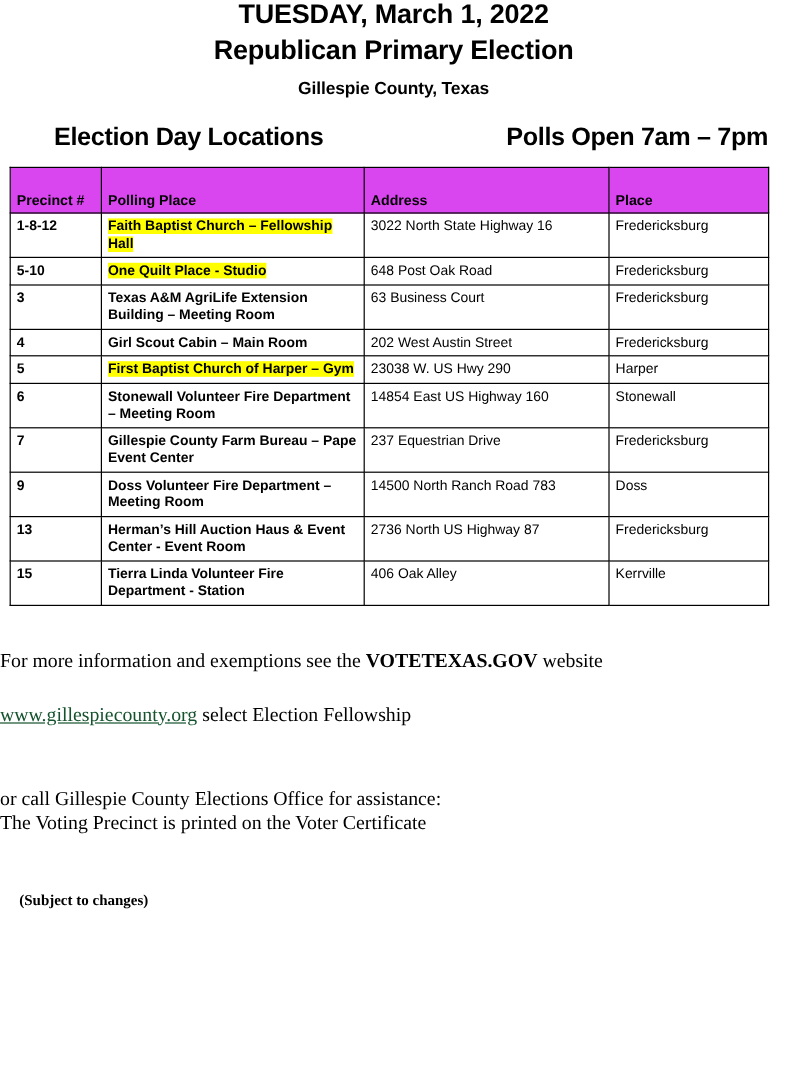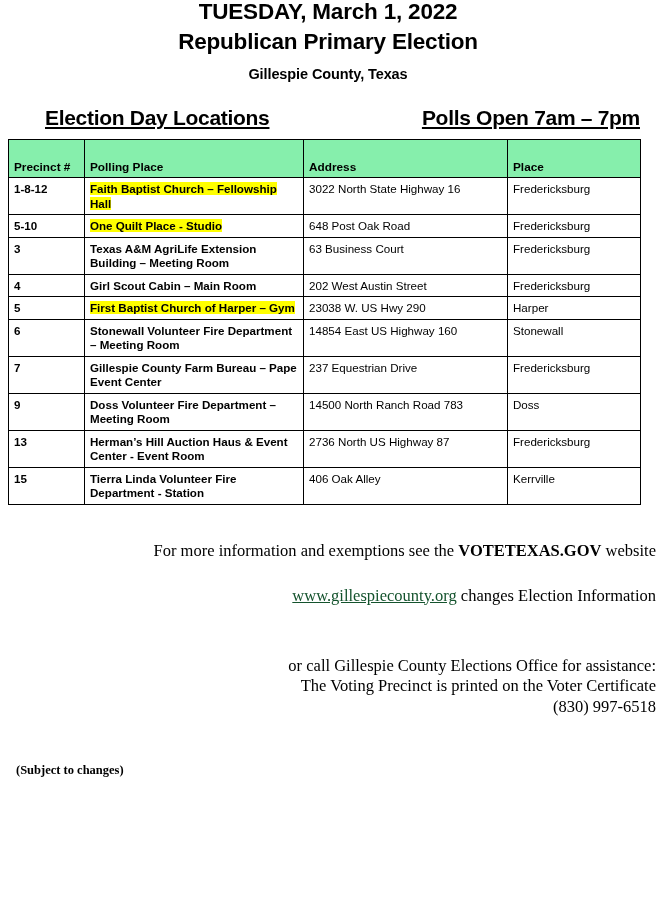--- a/index.html
+++ b/index.html
@@ -48,25 +48,24 @@
     font-weight: bold;
     letter-spacing: -0.1px;
     line-height: 20px;
     margin-top: 7px;
   }
 
   
   .section-heads {
     display: flex;
     justify-content: space-between;
-    align-items: center;
+    align-items: flex-start;
     padding: 0 16px 0 45px;
     margin-top: 19px;
     height: 30px;
-    text-decoration: underline;
   }
   .section-head {
     font-size: 21px;
     font-weight: bold;
     letter-spacing: -0.3px;
     white-space: nowrap;
     line-height: 24px;
   }
 
   
@@ -81,21 +80,21 @@
   }
   table.loc td, table.loc th {
     border: 1px solid #000000;
     vertical-align: top;
     padding: 4px 5px 3px 5px;
     font-size: 11.6px;
     line-height: 14.5px;
     text-align: left;
   }
   table.loc thead th {
-    background: #86efac;
+    background: #d946ef;
     font-weight: bold;
     height: 30px;
     vertical-align: bottom;
     padding-bottom: 3px;
     font-size: 11.8px;
   }
   col.c-precinct { width: 76px; }
   col.c-place    { width: 219px; }
   col.c-address  { width: 204px; }
   col.c-city     { width: 133px; }
@@ -107,21 +106,21 @@
 
   .hl {
     background: #FFFF00;
     box-decoration-break: clone;
     -webkit-box-decoration-break: clone;
   }
 
   
   .footer {
     font-family: "Liberation Serif", serif;
-    text-align: right;
+    text-align: left;
     color: #000000;
   }
   .f-line1 {
     font-size: 16.5px;
     margin-top: 36px;
     line-height: 20px;
   }
   .f-line1 b { font-weight: bold; }
   .f-line2 {
     font-size: 16.5px;
@@ -239,24 +238,23 @@
             <td class="address">406 Oak Alley</td>
             <td class="city">Kerrville</td>
           </tr>
         </tbody>
     </table>
   </div>
 
   <div class="footer">
     <div class="f-line1"><span>For more information and exemptions see the </span><b>VOTETEXAS.GOV</b><span> website</span></div>
 
-    <div class="f-line2"><span class="link">www.gillespiecounty.org</span><span>  changes Election Information</span></div>
+    <div class="f-line2"><span class="link">www.gillespiecounty.org</span><span>  select Election Fellowship</span></div>
 
     <div class="f-block3">
       <div>or call Gillespie County Elections Office for assistance:</div>
       <div>The Voting Precinct is printed on the Voter Certificate</div>
-      <div>(830) 997-6518</div>
     </div>
   </div>
 
   <div class="f-subject">(Subject to changes)</div>
 
 </div>
 
 </body></html>

